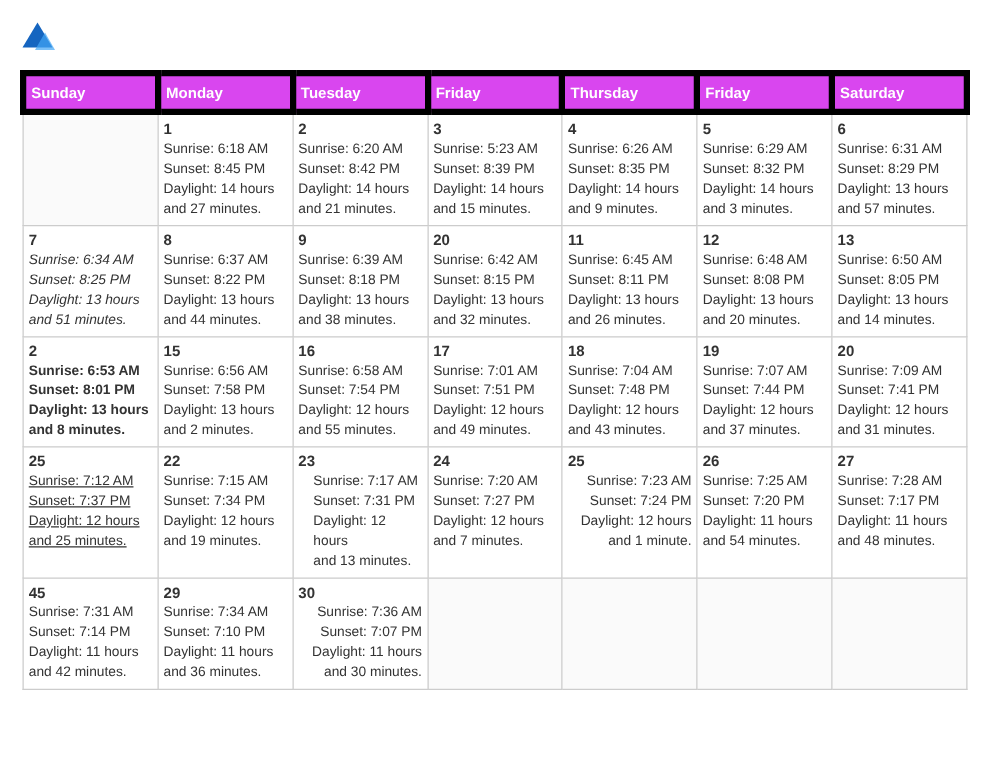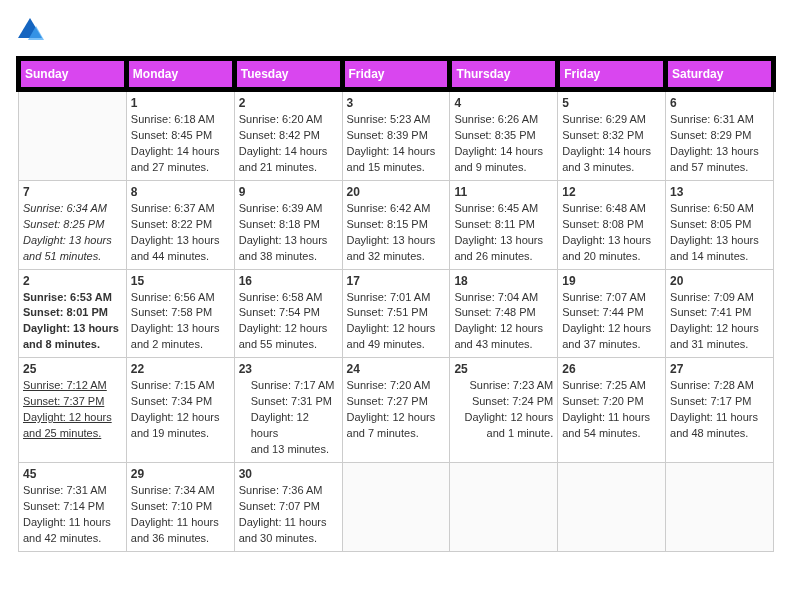--- a/index.html
+++ b/index.html
@@ -319,21 +319,21 @@
         </td>
         <td>
           <div class="day-number">29</div>
           <div class="day-info" style="white-space: pre-line;">Sunrise: 7:34 AM
 Sunset: 7:10 PM
 Daylight: 11 hours
 and 36 minutes.</div>
         </td>
         <td>
           <div class="day-number">30</div>
-          <div class="day-info" style="white-space: pre-line;">Sunrise: 7:36 AM
+          <div class="day-info" style="white-space: pre-line; text-align: right;">Sunrise: 7:36 AM
 Sunset: 7:07 PM
 Daylight: 11 hours
 and 30 minutes.</div>
         </td>
         <td class="empty"></td>
         <td class="empty"></td>
         <td class="empty"></td>
         <td class="empty"></td>
       </tr>
     </tbody>

